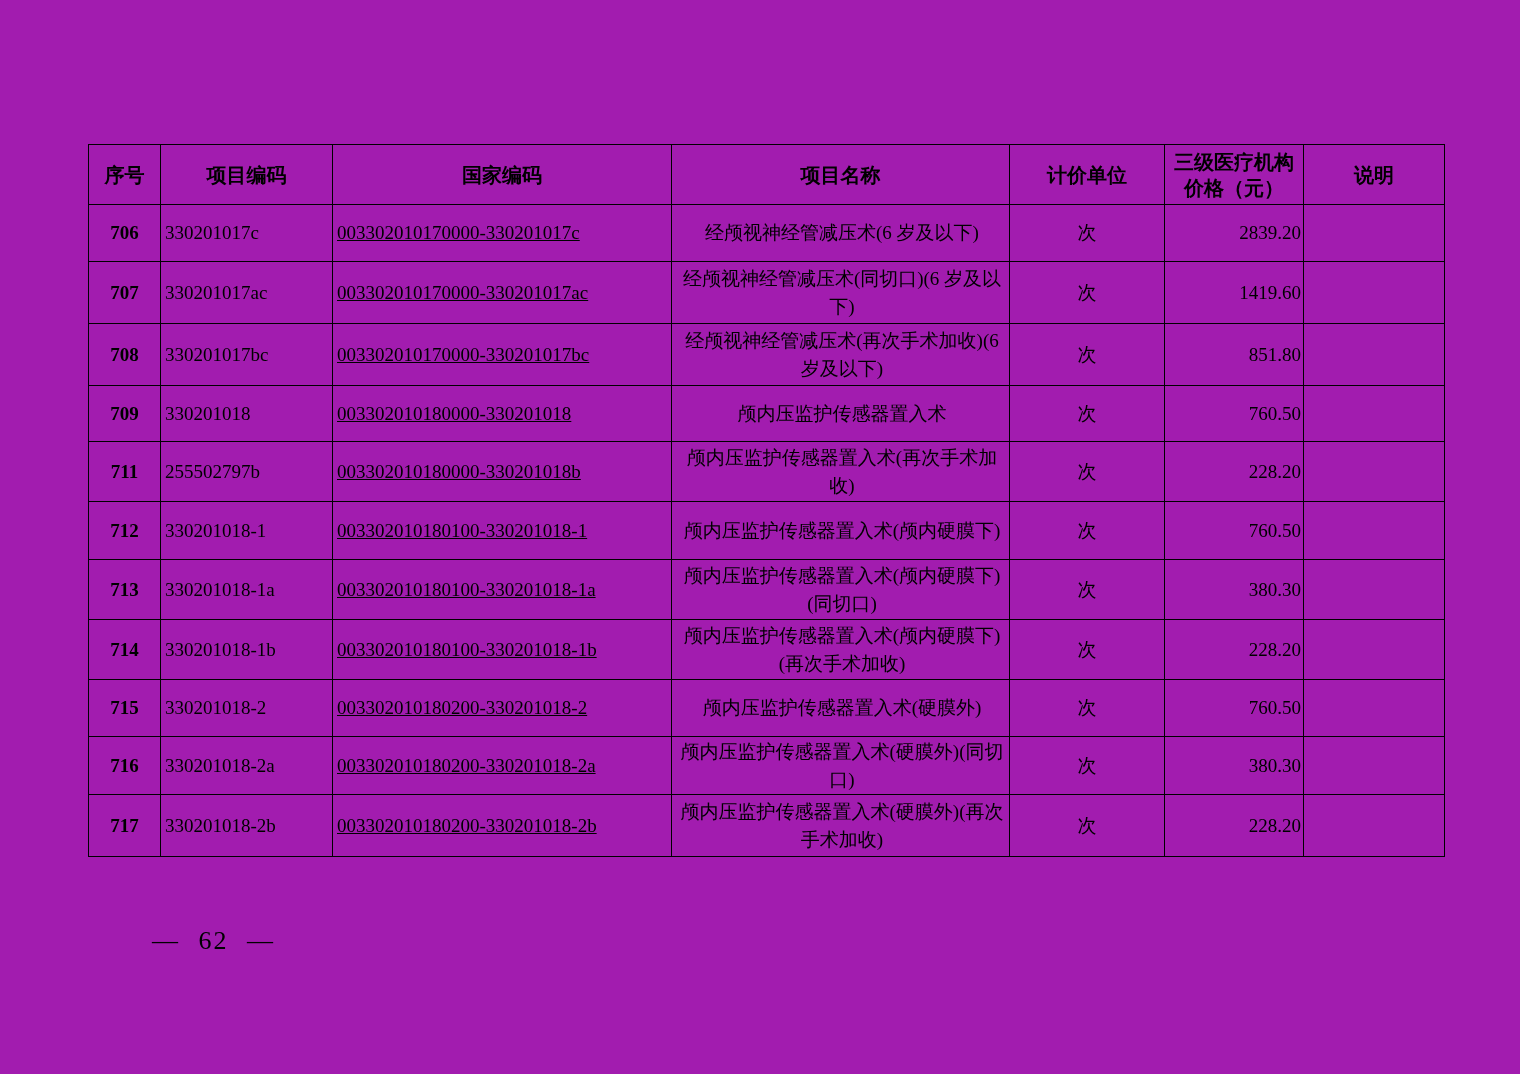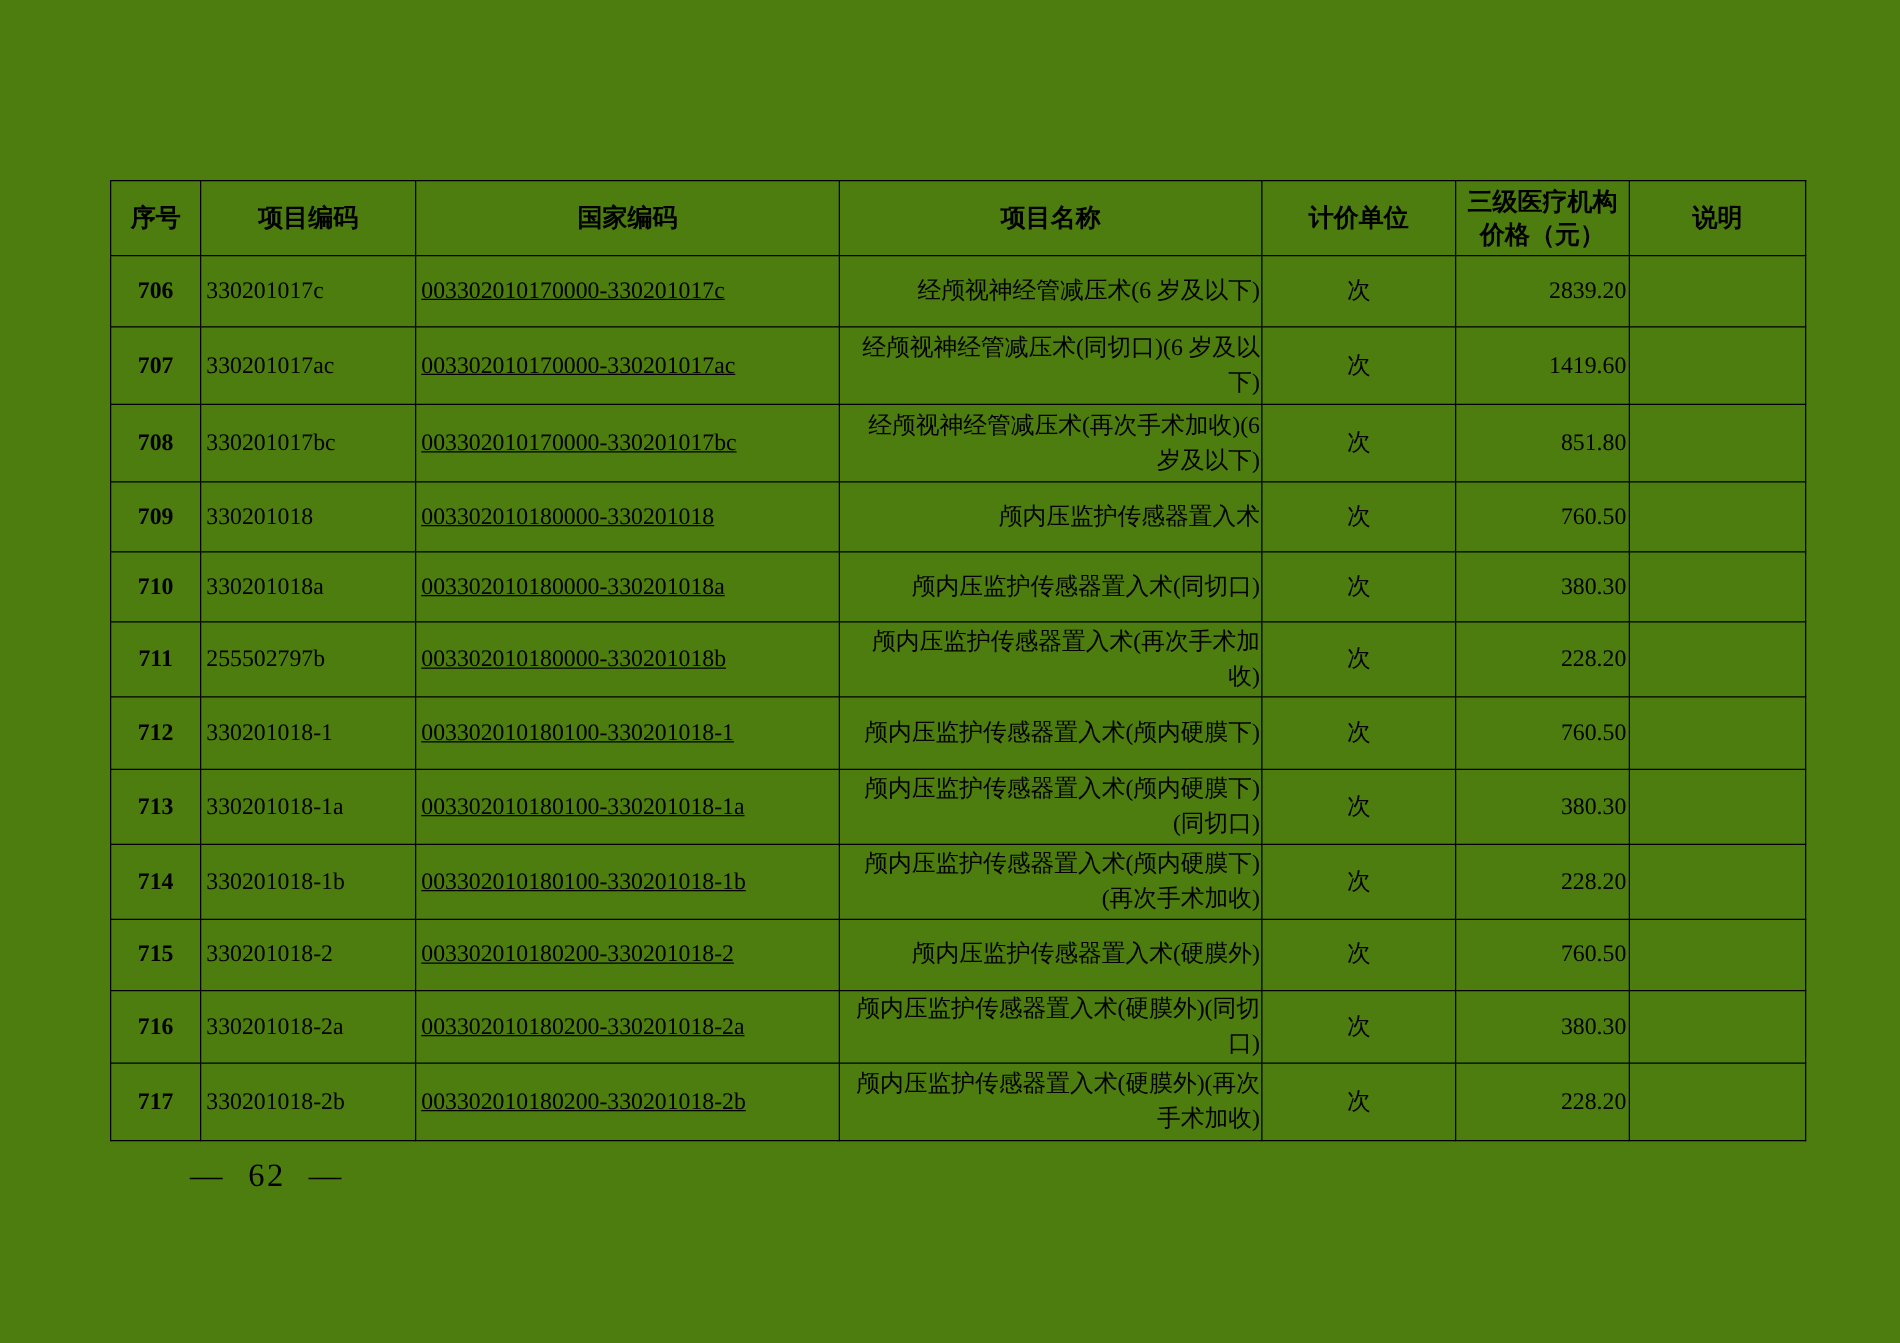--- a/index.html
+++ b/index.html
@@ -1,20 +1,20 @@
 <!DOCTYPE html>
 <html><head>
 <meta charset="utf-8">
 <style>
   html,body{margin:0;padding:0;background:#ffffff;}
   .page{
     position:relative;
     width:1520px;
     height:1074px;
-    background:#4d7c0f;
+    background:#a21caf;
     color:#000000;
     font-family:"Liberation Serif","DejaVu Serif",serif;
     overflow:hidden;
   }
   table.price-table{
     position:absolute;
     left:88px;
     top:144px;
     width:1356px;
     border-collapse:collapse;
@@ -38,21 +38,21 @@
   }
   .price-table td{
     font-size:19px;
     line-height:28px;
     vertical-align:middle;
     padding:0 2px;
   }
   .c-seq{text-align:center;font-weight:bold;}
   .c-code{text-align:left;padding-left:4px !important;}
   .c-ncode{text-align:left;padding-left:4px !important;text-decoration:underline;}
-  .c-name{text-align:right;padding-left:4px !important;padding-right:1px !important;}
+  .c-name{text-align:center;padding-left:4px !important;padding-right:1px !important;}
   .c-unit{text-align:center;}
   .c-price{text-align:right;font-family:Liberation Serif, serif;}
   .c-note{text-align:center;}
   .page-number{
     position:absolute;
     left:152px;
     top:926px;
     font-size:26px;
     letter-spacing:2px;
     word-spacing:10px;
@@ -116,29 +116,20 @@
         </tr>
         <tr style="height: 56px; margin-left: 10px;">
           <td class="c-seq">709</td>
           <td class="c-code">330201018</td>
           <td class="c-ncode">003302010180000-330201018</td>
           <td class="c-name">颅内压监护传感器置入术</td>
           <td class="c-unit">次</td>
           <td class="c-price">760.50</td>
           <td class="c-note"></td>
         </tr>
-        <tr style="height: 56px;">
-          <td class="c-seq">710</td>
-          <td class="c-code">330201018a</td>
-          <td class="c-ncode">003302010180000-330201018a</td>
-          <td class="c-name">颅内压监护传感器置入术(同切口)</td>
-          <td class="c-unit">次</td>
-          <td class="c-price">380.30</td>
-          <td class="c-note"></td>
-        </tr>
         <tr style="height: 60px;">
           <td class="c-seq">711</td>
           <td class="c-code">255502797b</td>
           <td class="c-ncode">003302010180000-330201018b</td>
           <td class="c-name">颅内压监护传感器置入术(再次手术加收)</td>
           <td class="c-unit">次</td>
           <td class="c-price">228.20</td>
           <td class="c-note"></td>
         </tr>
         <tr style="height: 58px;">

